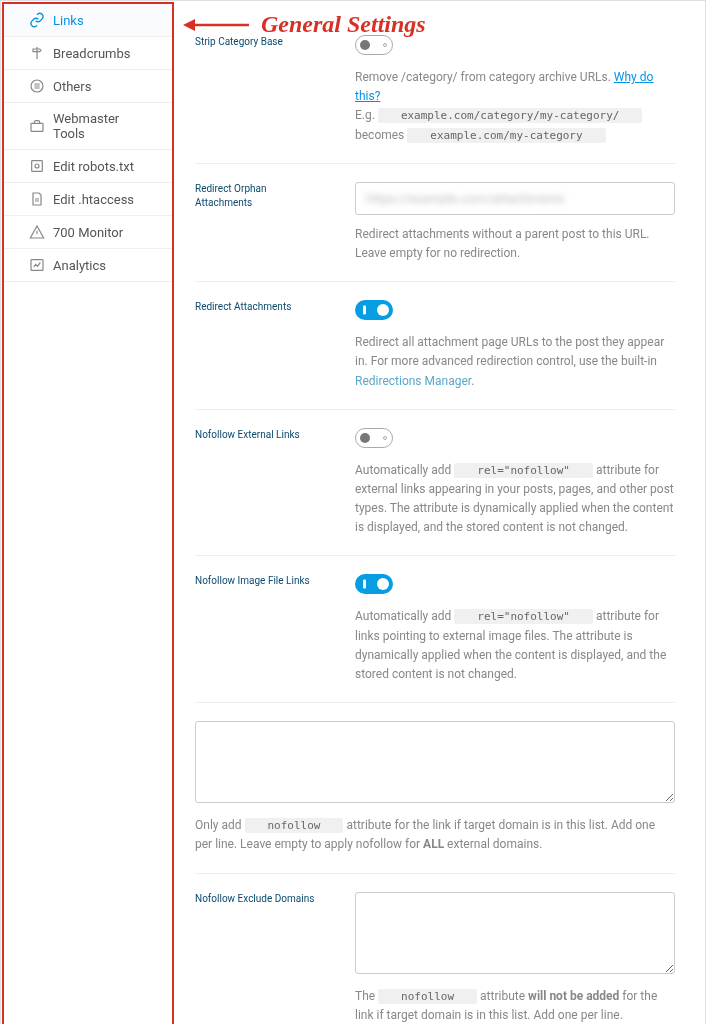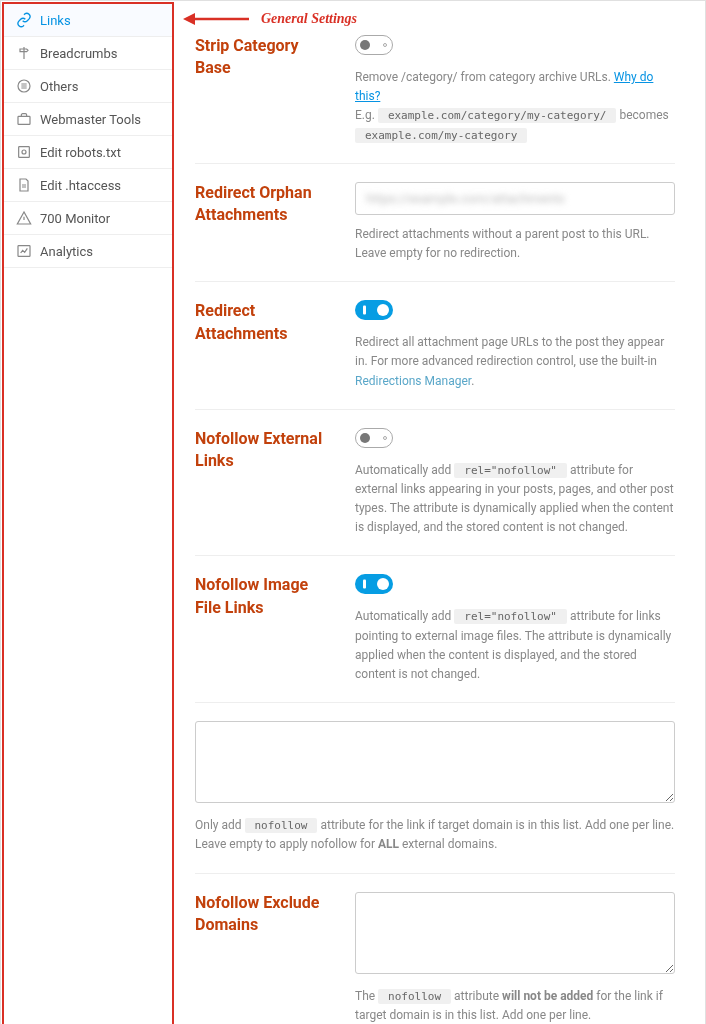--- a/index.html
+++ b/index.html
@@ -19,21 +19,21 @@
   .sidebar {
     width: 172px;
     flex-shrink: 0;
     border-right: 1px solid #e0e0e0;
     border: 2px solid #d93025;
     margin: 1px;
   }
   .sidebar-item {
     display: flex;
     align-items: center;
-    padding: 8px 12px;
+    padding: 8px 25px;
     font-size: 13px;
     color: #555;
     border-bottom: 1px solid #eee;
     cursor: pointer;
     gap: 8px;
   }
   .sidebar-item.active {
     color: #0693e3;
     background: #f9fbff;
   }
@@ -62,35 +62,35 @@
   }
   .annotation-arrow {
     width: 68px;
     height: 16px;
   }
   .annotation-text {
     font-family: "Brush Script MT", cursive;
     font-style: italic;
     font-weight: bold;
     color: #d93025;
-    font-size: 14px;
+    font-size: 24px;
   }
   .setting-row {
     display: flex;
     padding: 18px 0;
     border-bottom: 1px solid #eee;
     gap: 30px;
   }
   .setting-row:first-of-type { padding-top: 30px; }
   .setting-label {
     width: 130px;
     flex-shrink: 0;
-    font-size: 16px;
-    font-weight: 700;
-    color: #c2410c;
+    font-size: 10px;
+    font-weight: 400;
+    color: #0c4a6e;
     line-height: 1.4;
   }
   .setting-control {
     flex: 1;
     min-width: 0;
   }
   .toggle {
     display: inline-block;
     width: 38px;
     height: 20px;
@@ -138,21 +138,21 @@
     right: 4px; top: 50%;
     transform: translateY(-50%);
   }
   .desc {
     font-size: 12px;
     color: #888;
     line-height: 1.6;
   }
   .desc code {
     background: #f0f0f0;
-    padding: 1px 10px;
+    padding: 1px 23px;
     border-radius: 2px;
     font-family: ui-monospace, Menlo, Consolas, monospace;
     font-size: 11px;
     color: #666;
   }
   .desc a { color: #0693e3; text-decoration: underline; }
   .desc .mgr { color: #5aa7c9; text-decoration: none; }
   .input-text {
     width: 100%;
     padding: 8px 10px;

